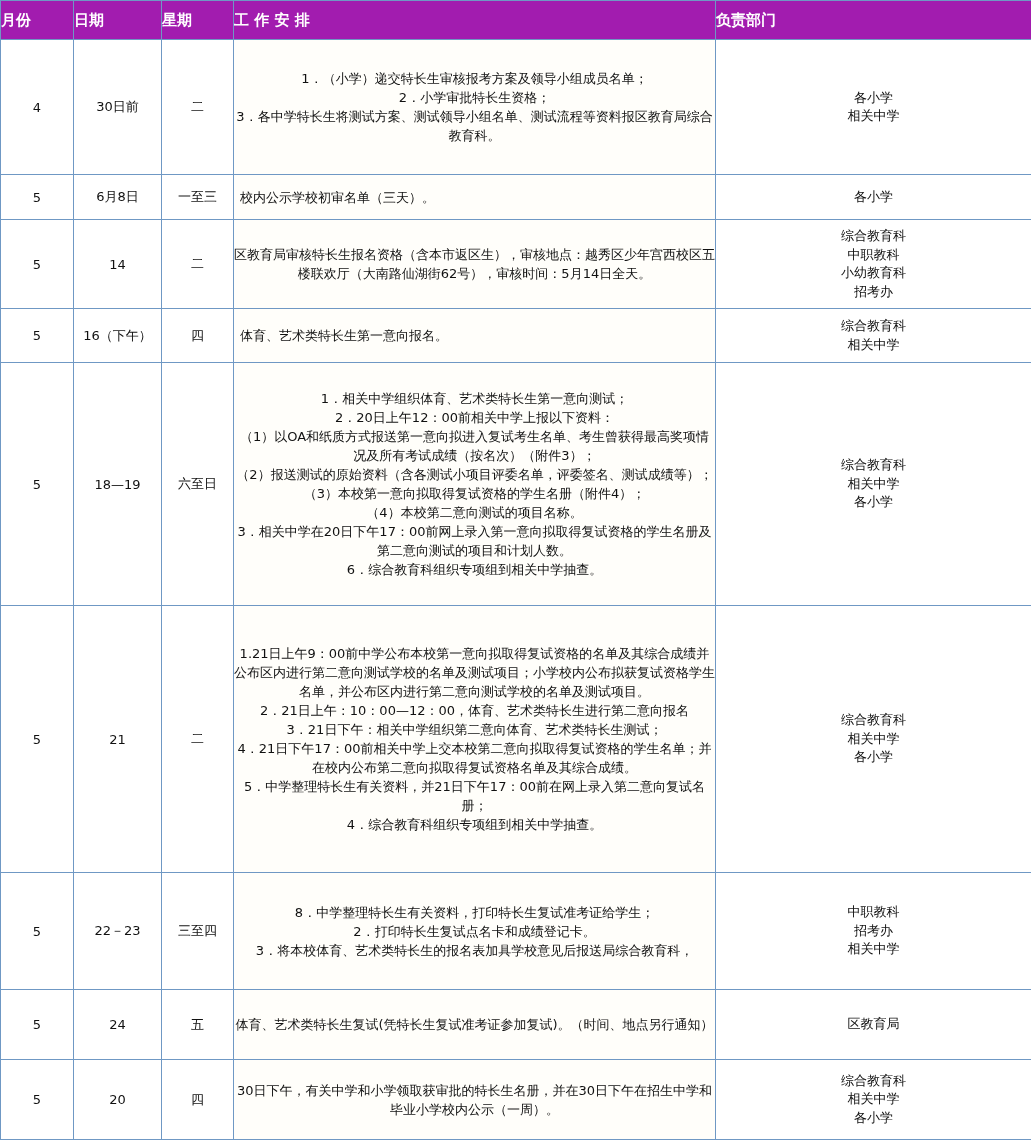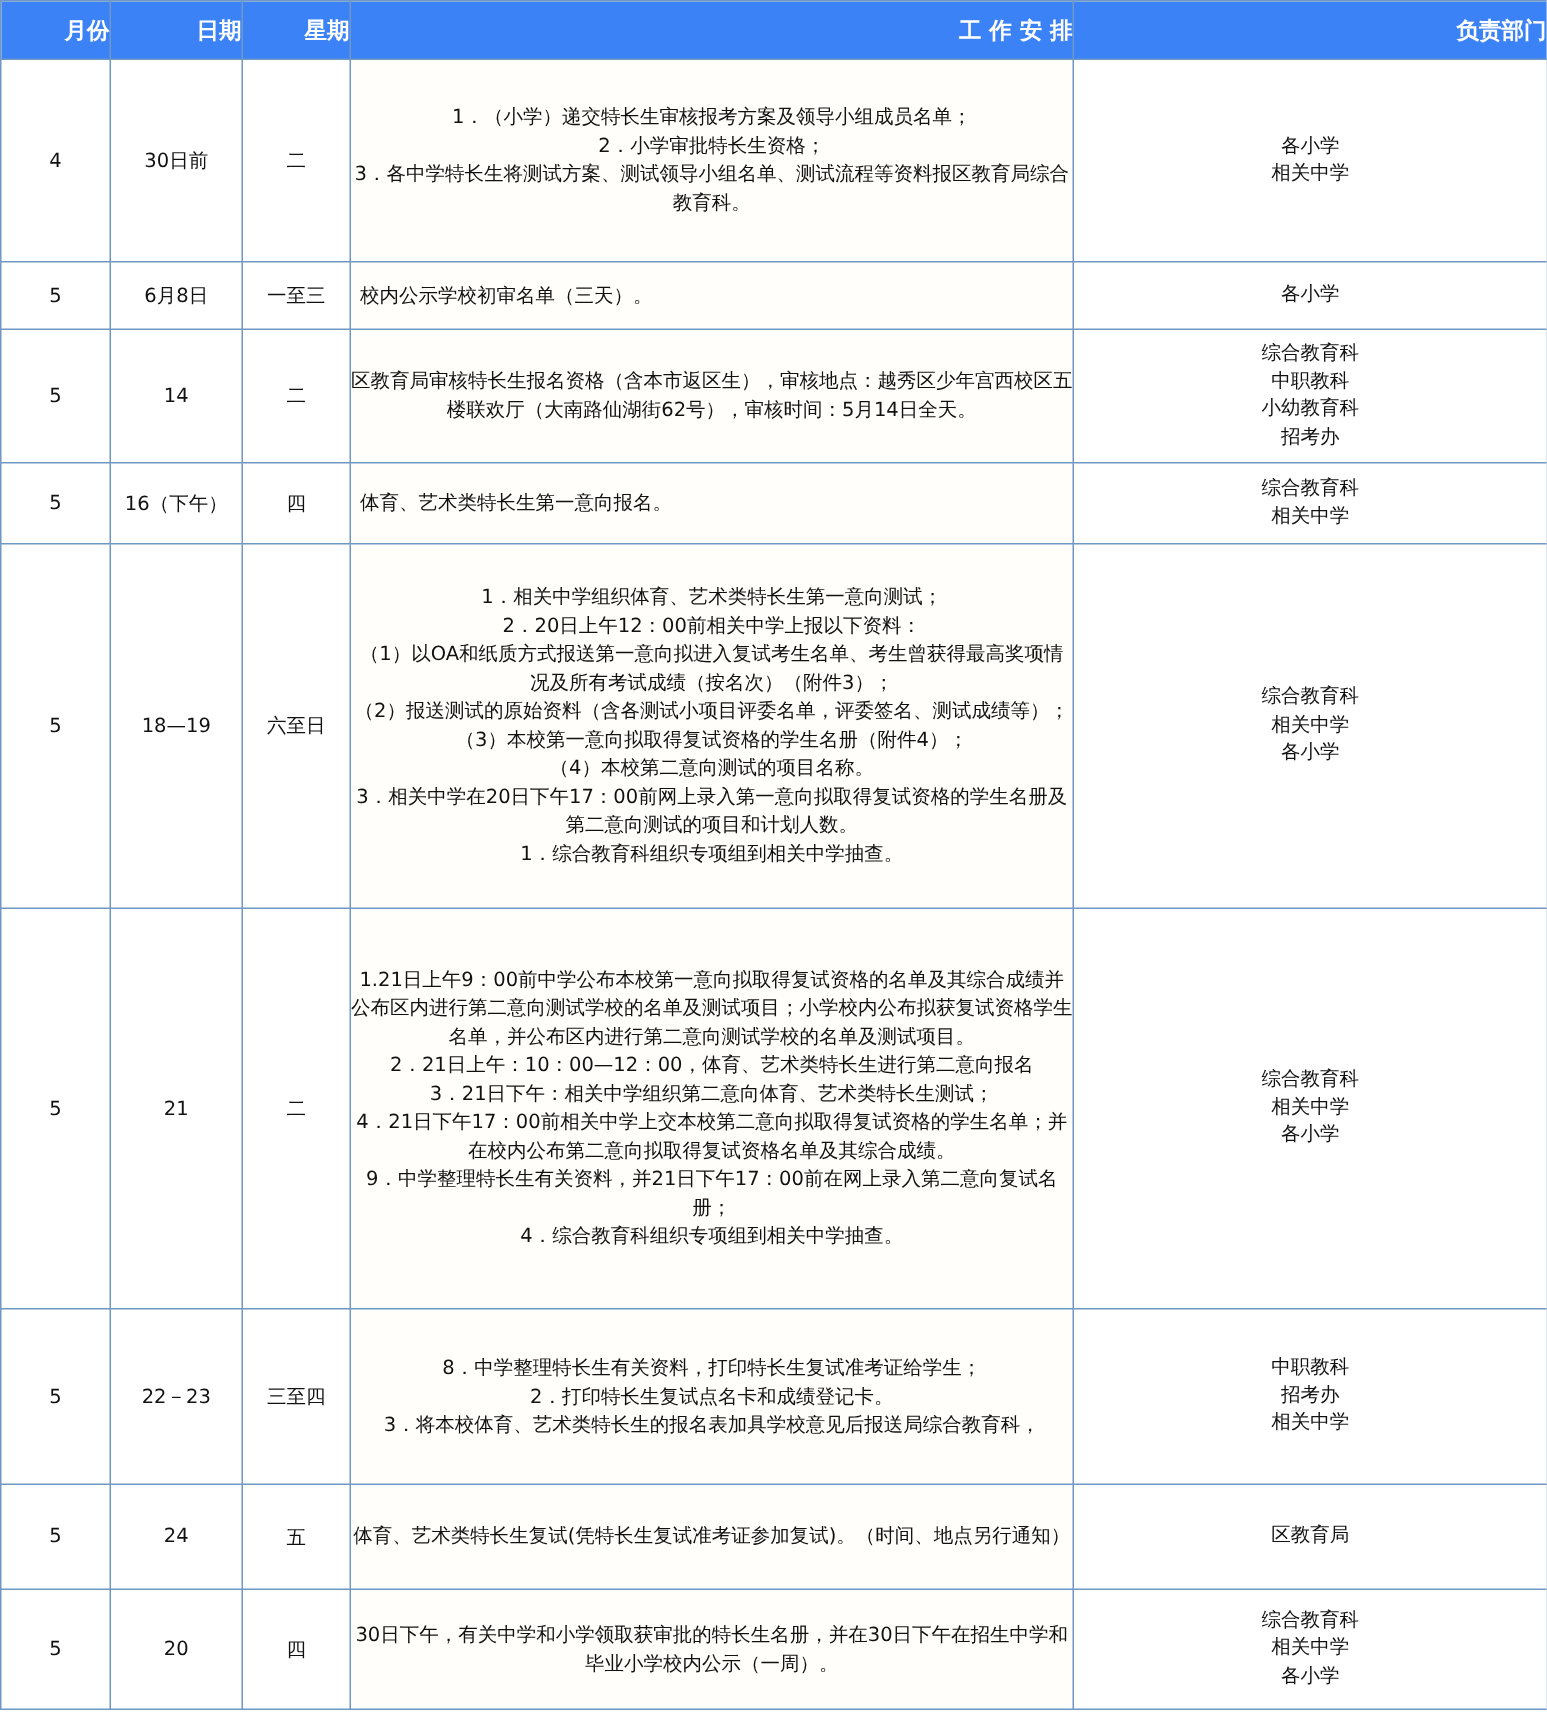--- a/index.html
+++ b/index.html
@@ -1,21 +1,21 @@
 <!DOCTYPE html>
 <html><head>
 <meta charset="utf-8">
 <style>
   html, body { margin: 0; padding: 0; background: #ffffff; }
   body { width: 1031px; height: 1143px; position: relative; overflow: hidden;
          font-family: "DejaVu Sans", "Liberation Sans", sans-serif; color: #111; }
   table.schedule { border-collapse: collapse; table-layout: fixed; width: 1031px; position: absolute; left: 0; top: 0; }
   table.schedule th, table.schedule td { border: 1px solid #6f98c4; padding: 0; }
-  table.schedule thead th { background: #3b82f6; color: #ffffff; height: 38px; font-size: 15px;
-         font-weight: bold; text-align: right; vertical-align: middle; }
+  table.schedule thead th { background: #a21caf; color: #ffffff; height: 38px; font-size: 15px;
+         font-weight: bold; text-align: left; vertical-align: middle; }
   table.schedule tbody td { background: #ffffff; font-size: 13px; vertical-align: middle; text-align: center; }
   td.plan { text-align: left; padding: 0 6px 0 22px; line-height: 19px; background: #fffefa !important; }
   td.plan.center { text-align: left; padding-left: 6px; }
   .line { display: block; white-space: pre-wrap; }
   .dept .line { line-height: 18.5px; }
   .watermark { position: absolute; left: 768px; top: 1154px; font-size: 22px; color: #222;
        text-shadow: 0 0 2px #fff, 1px 1px 1px #fff; letter-spacing: 1px; }
 </style>
 </head>
 <body>
@@ -94,38 +94,38 @@
       <td>18—19</td>
       <td>六至日</td>
       <td class="plan">
         <span class="line">1．相关中学组织体育、艺术类特长生第一意向测试；</span>
         <span class="line">2．20日上午12：00前相关中学上报以下资料：</span>
         <span class="line">（1）以OA和纸质方式报送第一意向拟进入复试考生名单、考生曾获得最高奖项情况及所有考试成绩（按名次）（附件3）；</span>
         <span class="line">（2）报送测试的原始资料（含各测试小项目评委名单，评委签名、测试成绩等）；</span>
         <span class="line">（3）本校第一意向拟取得复试资格的学生名册（附件4）；</span>
         <span class="line">（4）本校第二意向测试的项目名称。</span>
         <span class="line">3．相关中学在20日下午17：00前网上录入第一意向拟取得复试资格的学生名册及第二意向测试的项目和计划人数。</span>
-        <span class="line">1．综合教育科组织专项组到相关中学抽查。</span>
+        <span class="line">6．综合教育科组织专项组到相关中学抽查。</span>
       </td>
       <td class="dept">
         <span class="line">综合教育科</span>
         <span class="line">相关中学</span>
         <span class="line">各小学</span>
       </td>
     </tr>
     <tr style="height:267px">
       <td>5</td>
       <td>21</td>
       <td>二</td>
       <td class="plan">
         <span class="line">1.21日上午9：00前中学公布本校第一意向拟取得复试资格的名单及其综合成绩并公布区内进行第二意向测试学校的名单及测试项目；小学校内公布拟获复试资格学生名单，并公布区内进行第二意向测试学校的名单及测试项目。</span>
         <span class="line">2．21日上午：10：00—12：00，体育、艺术类特长生进行第二意向报名</span>
         <span class="line">3．21日下午：相关中学组织第二意向体育、艺术类特长生测试；</span>
         <span class="line">4．21日下午17：00前相关中学上交本校第二意向拟取得复试资格的学生名单；并在校内公布第二意向拟取得复试资格名单及其综合成绩。</span>
-        <span class="line">9．中学整理特长生有关资料，并21日下午17：00前在网上录入第二意向复试名册；</span>
+        <span class="line">5．中学整理特长生有关资料，并21日下午17：00前在网上录入第二意向复试名册；</span>
         <span class="line">4．综合教育科组织专项组到相关中学抽查。</span>
       </td>
       <td class="dept">
         <span class="line">综合教育科</span>
         <span class="line">相关中学</span>
         <span class="line">各小学</span>
       </td>
     </tr>
     <tr style="height:117px">
       <td>5</td>

